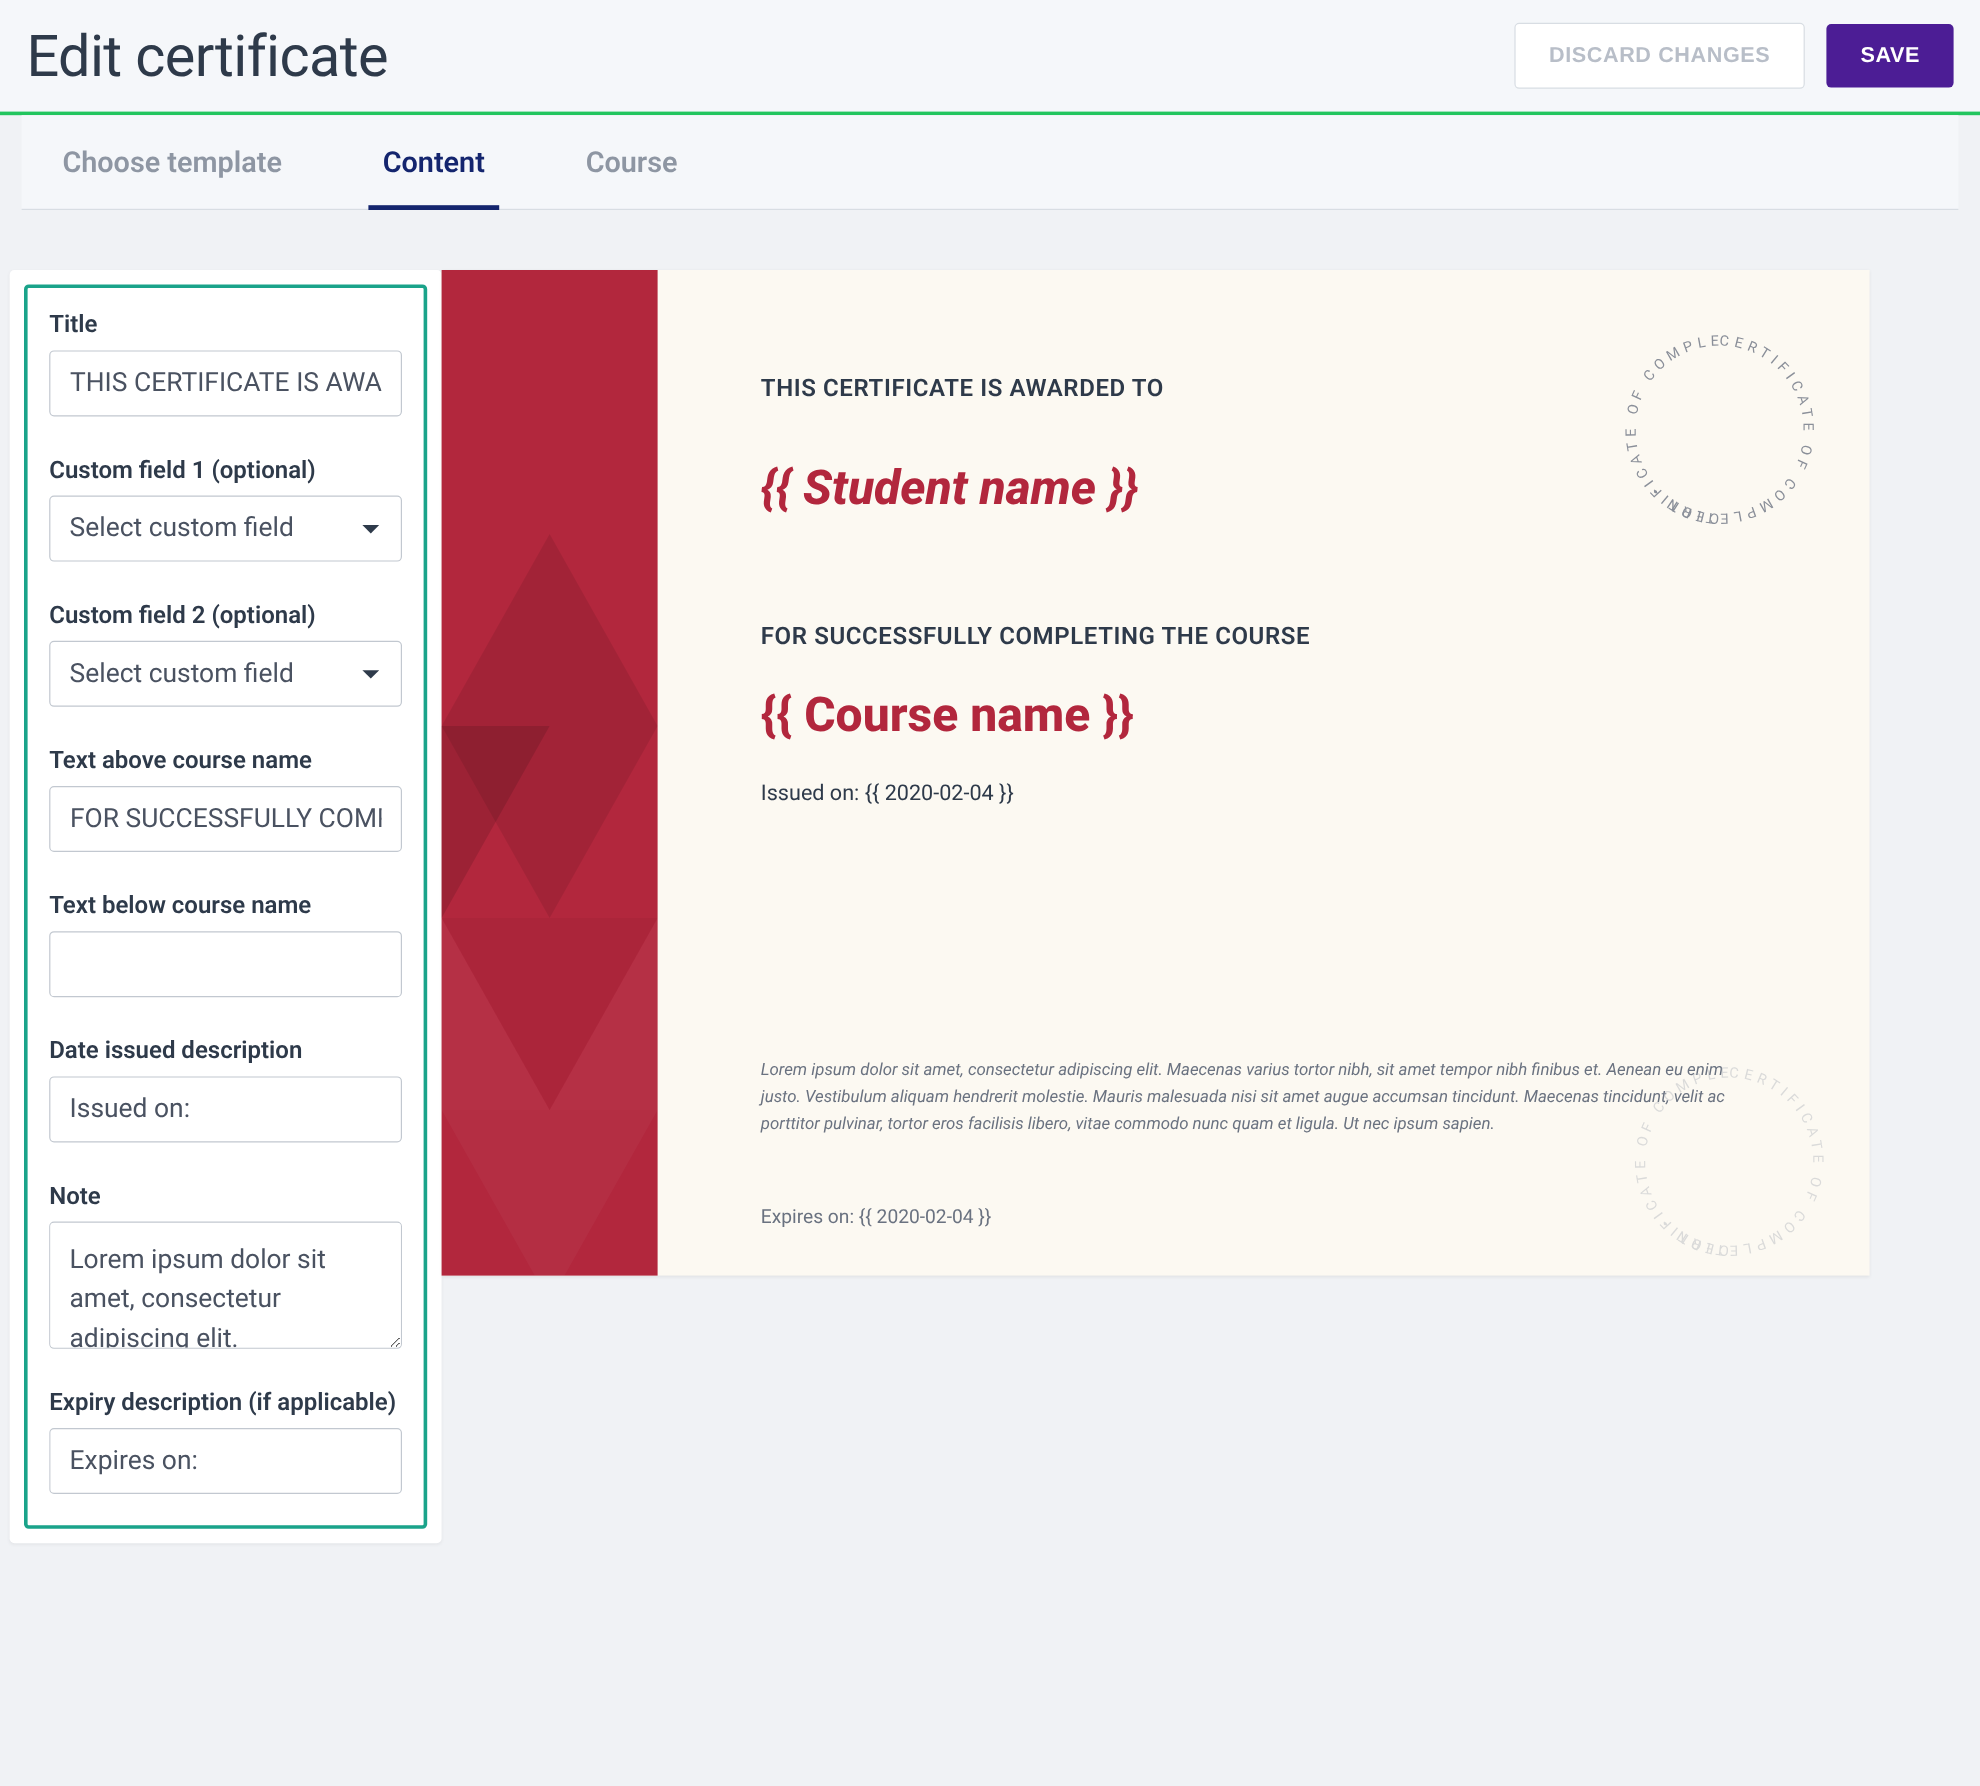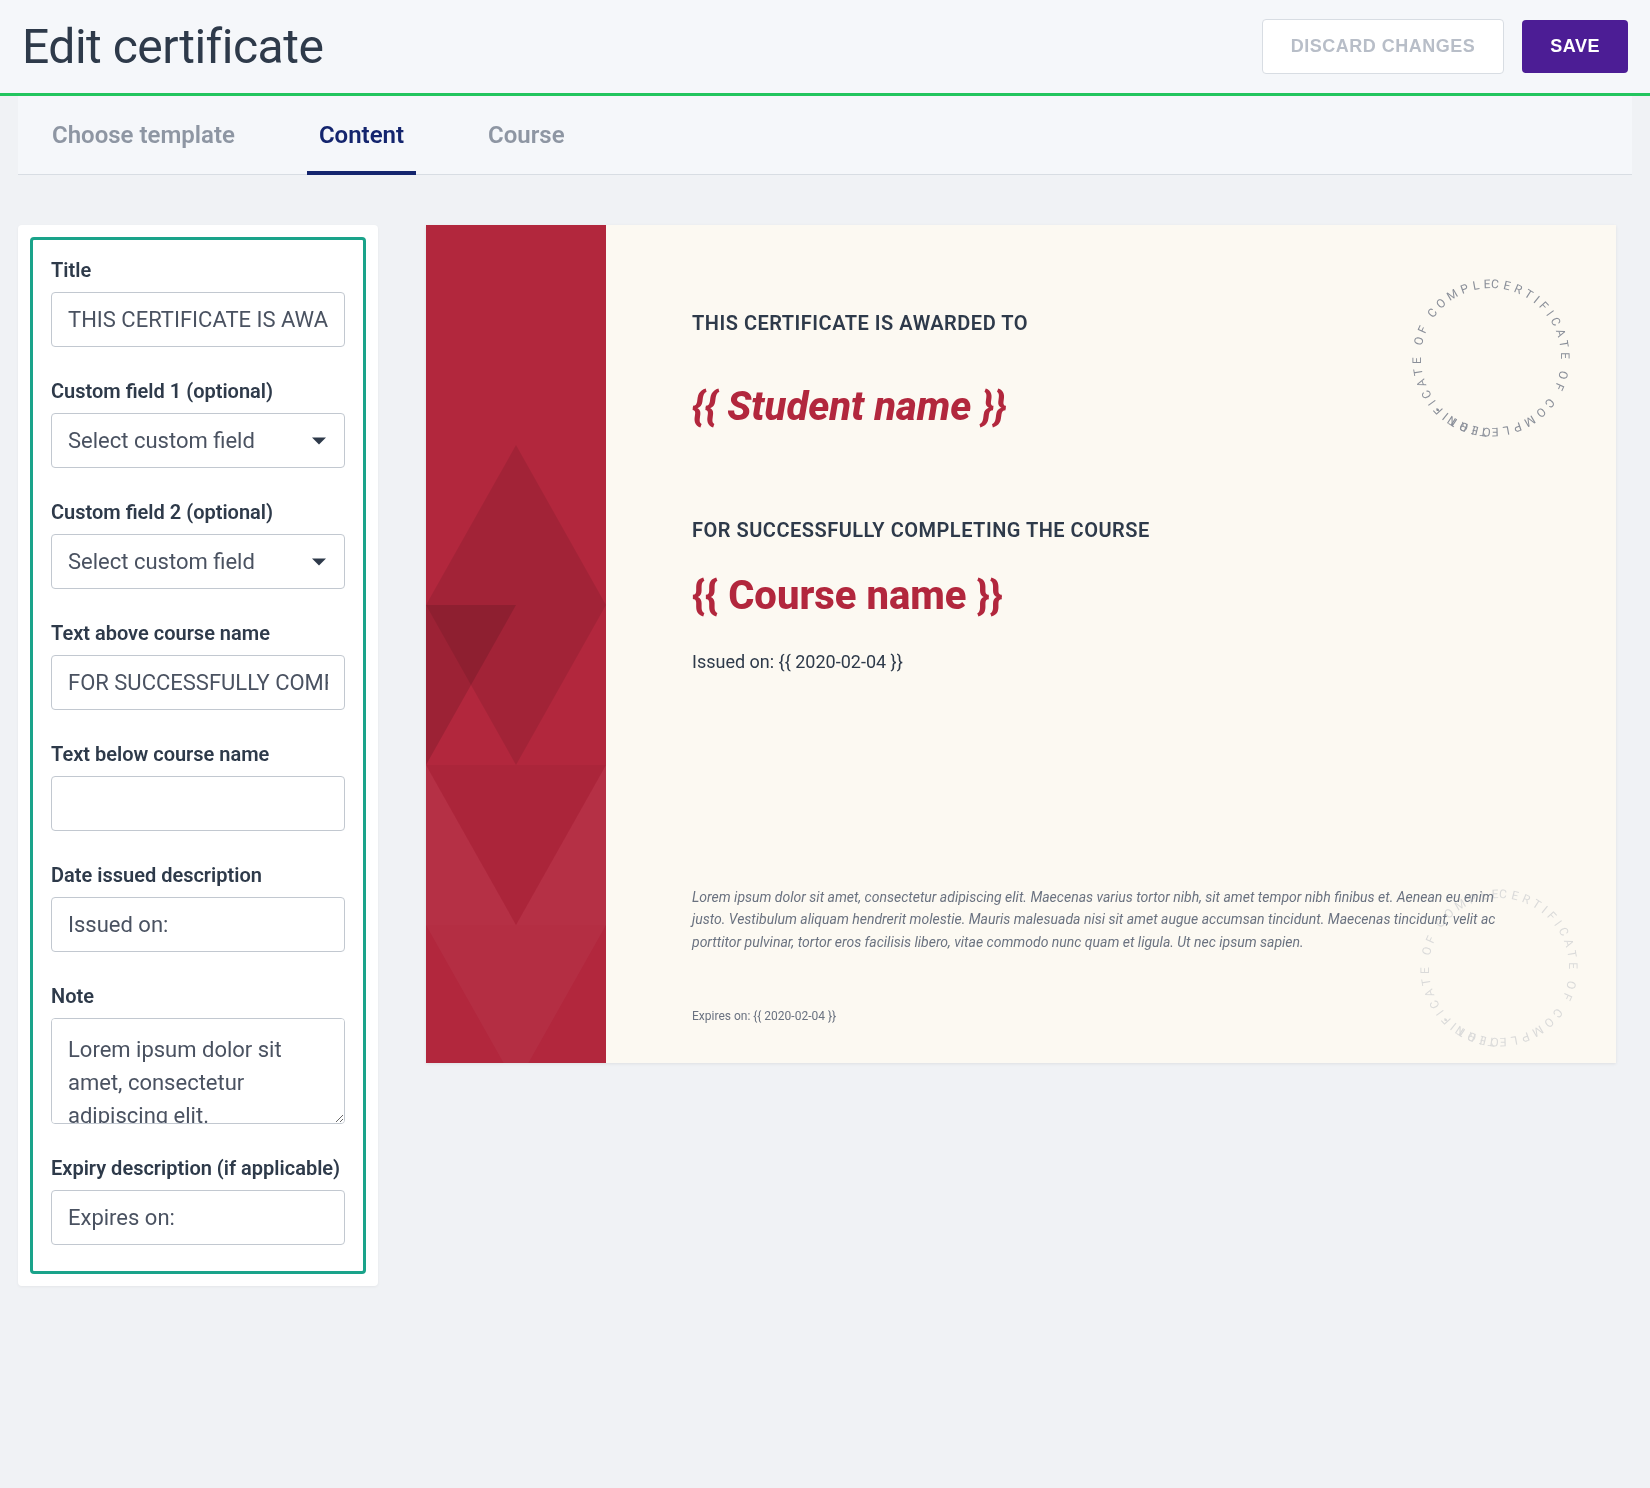--- a/index.html
+++ b/index.html
@@ -66,22 +66,21 @@
     transform: translateY(1px);
   }
   .tab.active {
     color: #14256e;
     border-bottom-color: #14256e;
   }
 
   
   .main {
     display: flex;
-    padding: 50px 18px;
-    gap: 48px;
+    padding: 50px 8px;
     align-items: flex-start;
   }
 
   
   .form-panel {
     width: 360px;
     background: #fff;
     border-radius: 4px;
     box-shadow: 0 1px 3px rgba(0,0,0,0.05);
     padding: 12px;
@@ -195,21 +194,21 @@
   }
   .note {
     font-size: 14px;
     font-style: italic;
     color: #6a7280;
     margin-top: auto;
     line-height: 1.6;
     max-width: 830px;
   }
   .expires-on {
-    font-size: 12px;
+    font-size: 16px;
     color: #6a7280;
     margin-top: 56px;
   }
 
   .seal {
     position: absolute;
     width: 170px;
     height: 170px;
   }
   .seal-top { top: 48px; right: 40px; }

